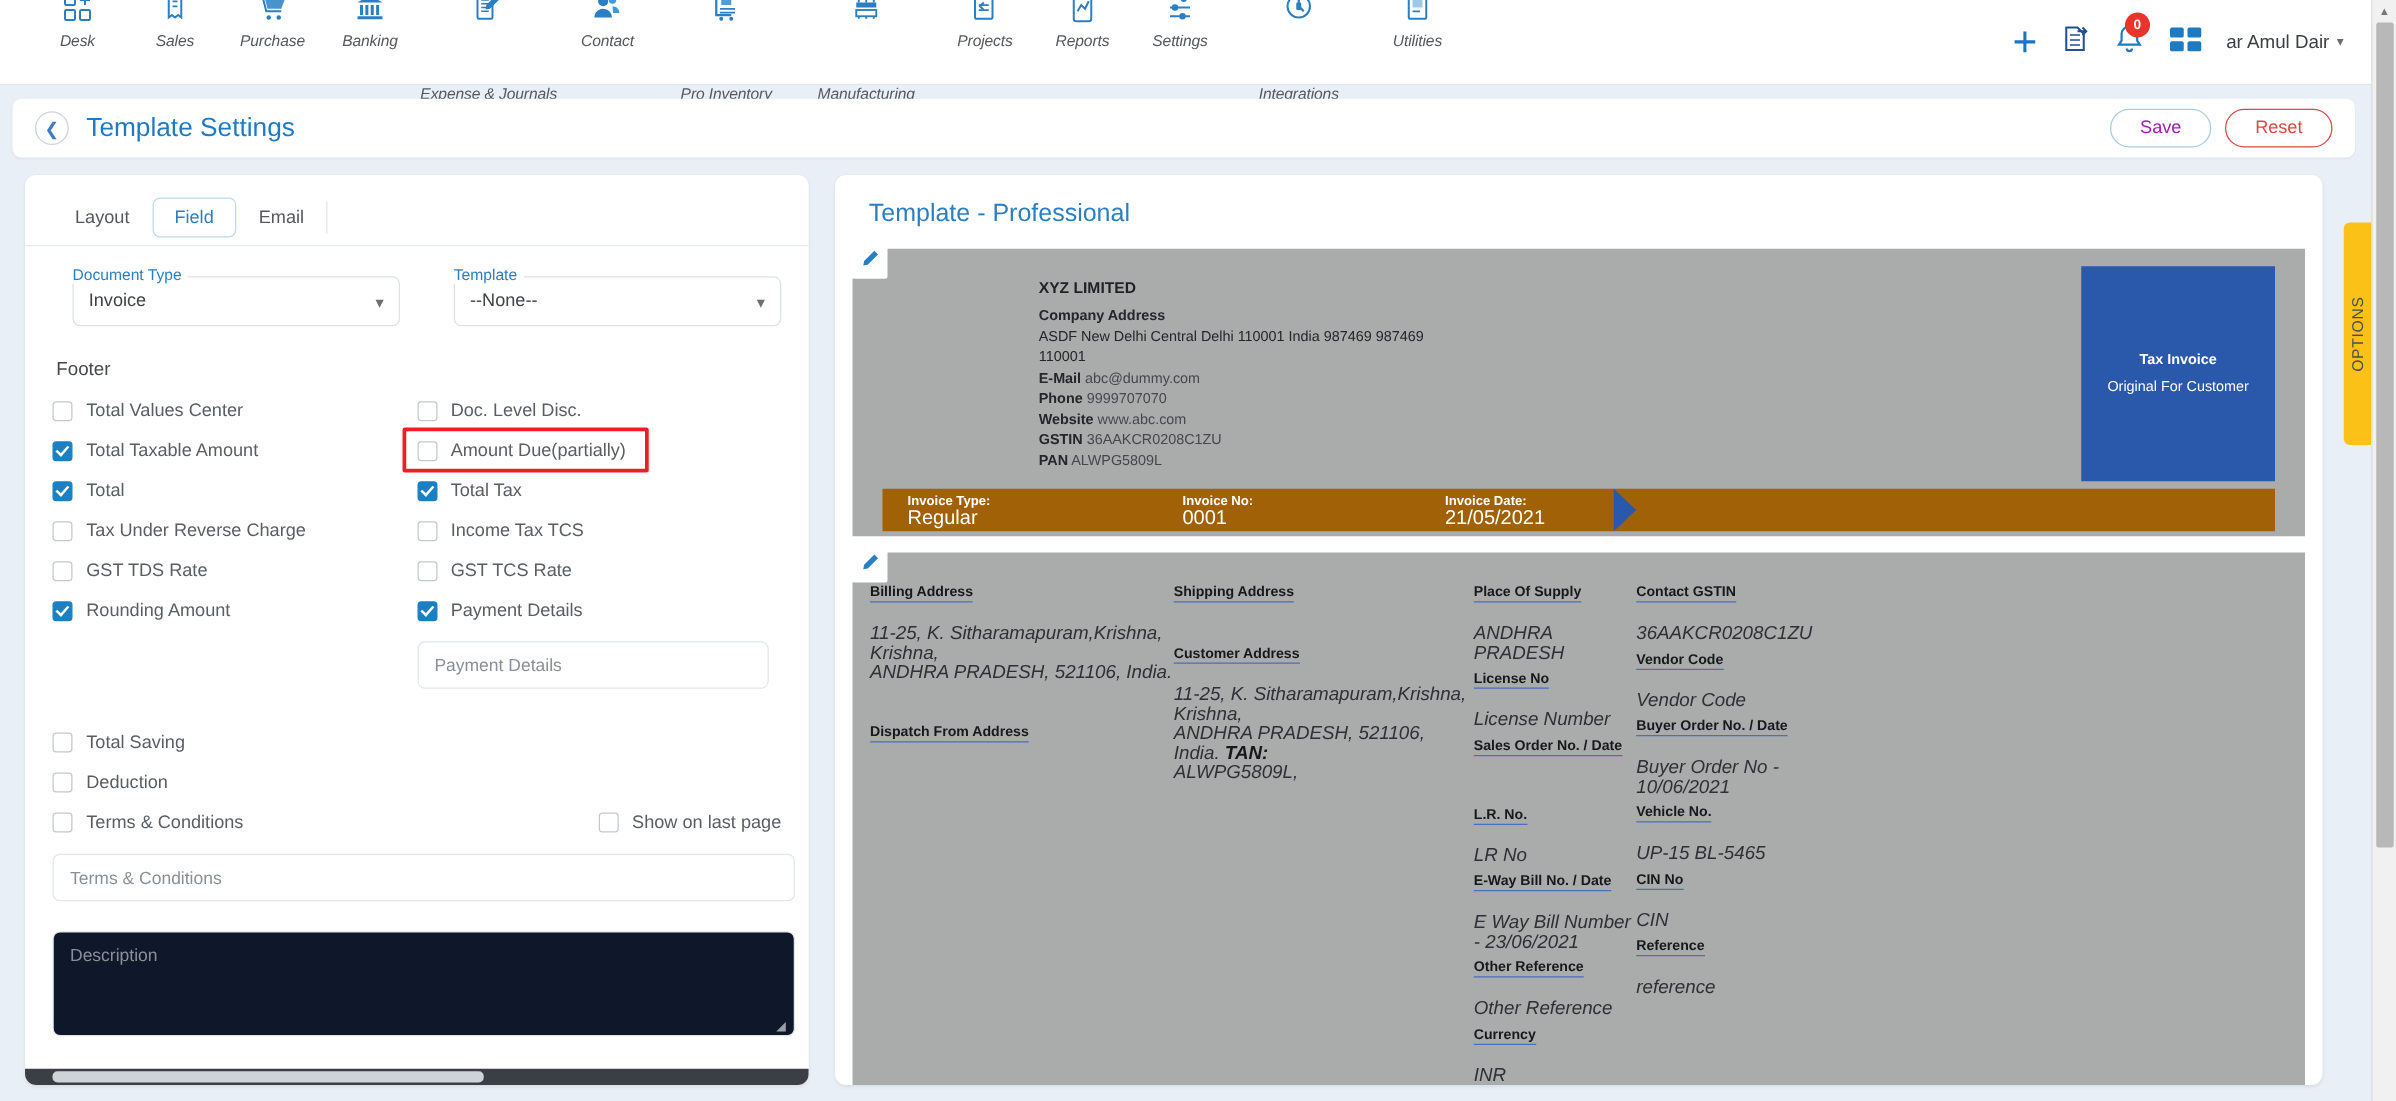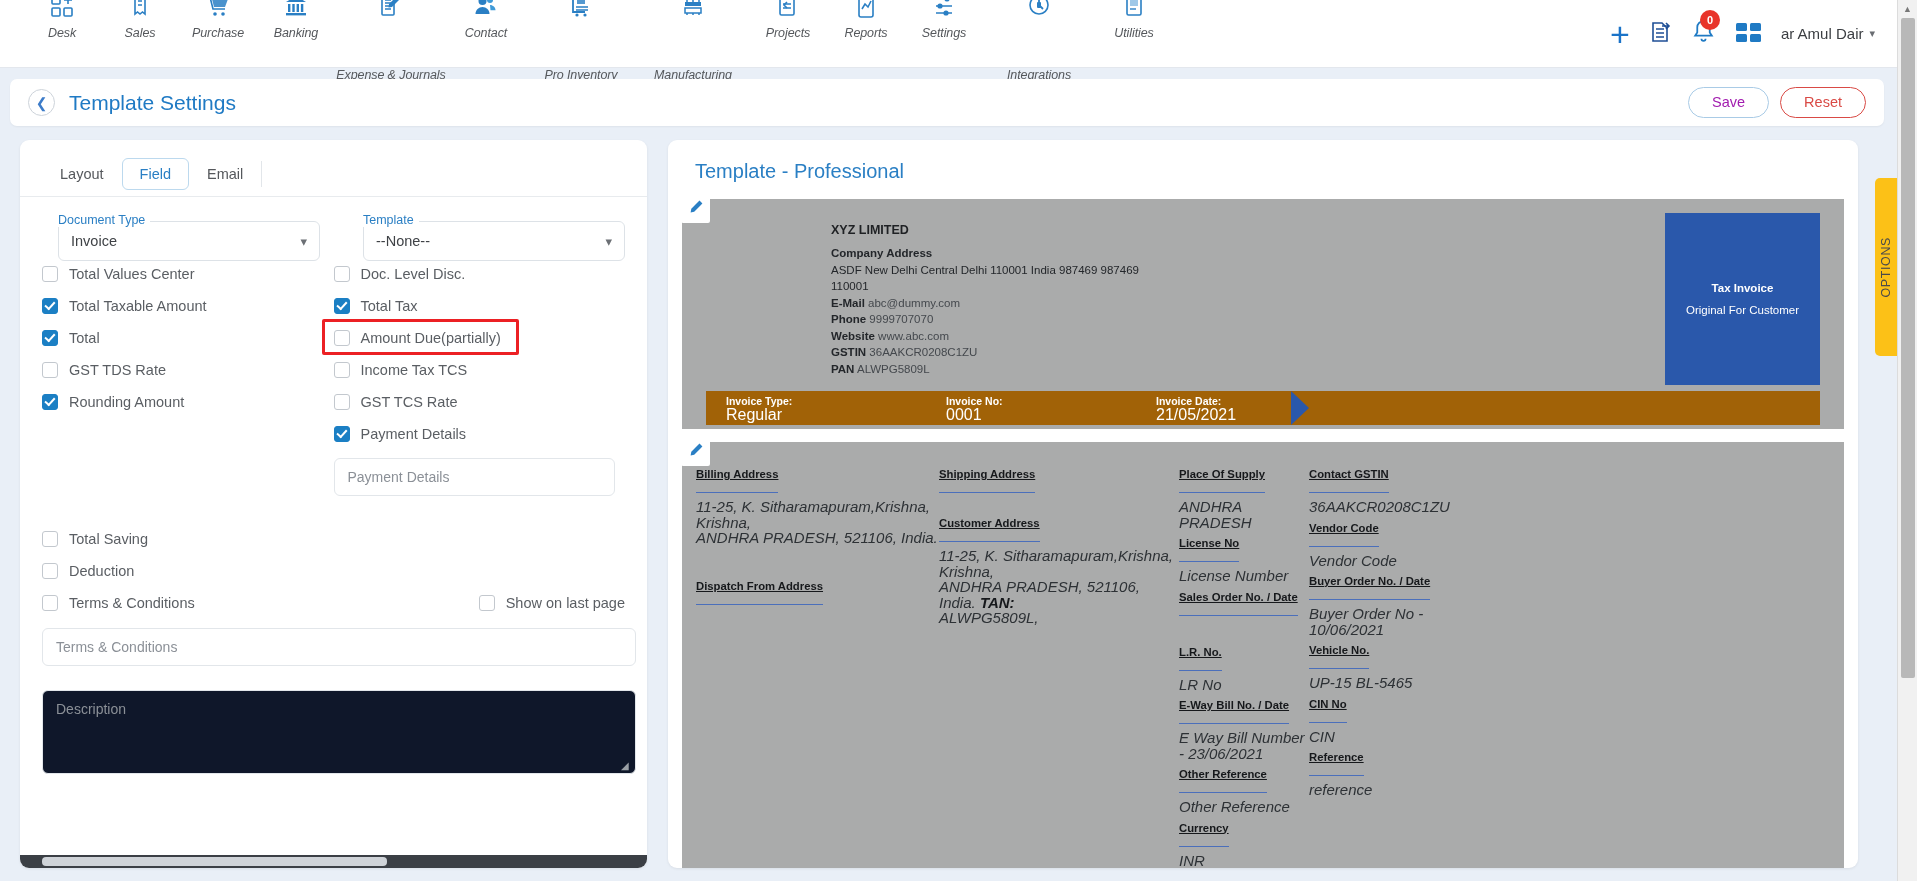--- a/index.html
+++ b/index.html
@@ -207,21 +207,21 @@
   }
 
   .details-grid { display: flex; padding-top: 4px; }
   .dcol1 { width: 243px; }
   .dcol2 { width: 240px; }
   .dcol3 { width: 130px; }
   .dcol4 { width: 180px; }
   .dlabel {
     font-size: 11.3px; font-weight: bold; color: #16181b;
     border-bottom: 1px solid #4b6fbb; display: inline-block;
-    padding-bottom: 12px; margin-bottom: 6px; text-decoration: underline;
+    padding-bottom: 1px; margin-bottom: 17px;
   }
   .dvalue { font-size: 15px; color: #2d3135; line-height: 15.5px; margin-bottom: 8px; font-style: italic; }
   .dvalue b { font-weight: bold; color:#16181b; }
   .spacer-16 { height: 22px; }
 
   
   .options-tab {
     position: absolute; top: 178px; right: 20px; width: 22px; height: 178px;
     background: #fcc117; border-radius: 5px 0 0 5px; z-index: 50;
     display: flex; align-items: center; justify-content: center; cursor: pointer;
@@ -465,59 +465,64 @@
       </div>
       <div class="select-field">
         <div class="field-legend">Template</div>
         <div class="select-box">
           <span>--None--</span>
           <span class="chev">▾</span>
         </div>
       </div>
     </div>
 
+    <div class="section-title">Footer</div>
 
     <div class="cb-grid">
 
       <div class="cb-col">
         <div class="cb-row">
           <div class="cbox"></div>
           <div class="cb-label">Total Values Center</div>
         </div>
         <div class="cb-row">
           <div class="cbox checked"></div>
           <div class="cb-label">Total Taxable Amount</div>
         </div>
         <div class="cb-row">
           <div class="cbox checked"></div>
           <div class="cb-label">Total</div>
         </div>
         <div class="cb-row">
           <div class="cbox"></div>
+          <div class="cb-label">Tax Under Reverse Charge</div>
+        </div>
+        <div class="cb-row">
+          <div class="cbox"></div>
           <div class="cb-label">GST TDS Rate</div>
         </div>
         <div class="cb-row">
           <div class="cbox checked"></div>
           <div class="cb-label">Rounding Amount</div>
         </div>
       </div>
 
       <div class="cb-col">
         <div class="cb-row">
           <div class="cbox"></div>
           <div class="cb-label">Doc. Level Disc.</div>
-        </div>
-        <div class="cb-row">
-          <div class="cbox checked"></div>
-          <div class="cb-label">Total Tax</div>
         </div>
         <div class="cb-row" style="position:relative;">
           <div class="highlight-box" style="left:-12px; top:-6px; width:197px; height:36px;"></div>
           <div class="cbox"></div>
           <div class="cb-label">Amount Due(partially)</div>
+        </div>
+        <div class="cb-row">
+          <div class="cbox checked"></div>
+          <div class="cb-label">Total Tax</div>
         </div>
         <div class="cb-row">
           <div class="cbox"></div>
           <div class="cb-label">Income Tax TCS</div>
         </div>
         <div class="cb-row">
           <div class="cbox"></div>
           <div class="cb-label">GST TCS Rate</div>
         </div>
         <div class="cb-row">

